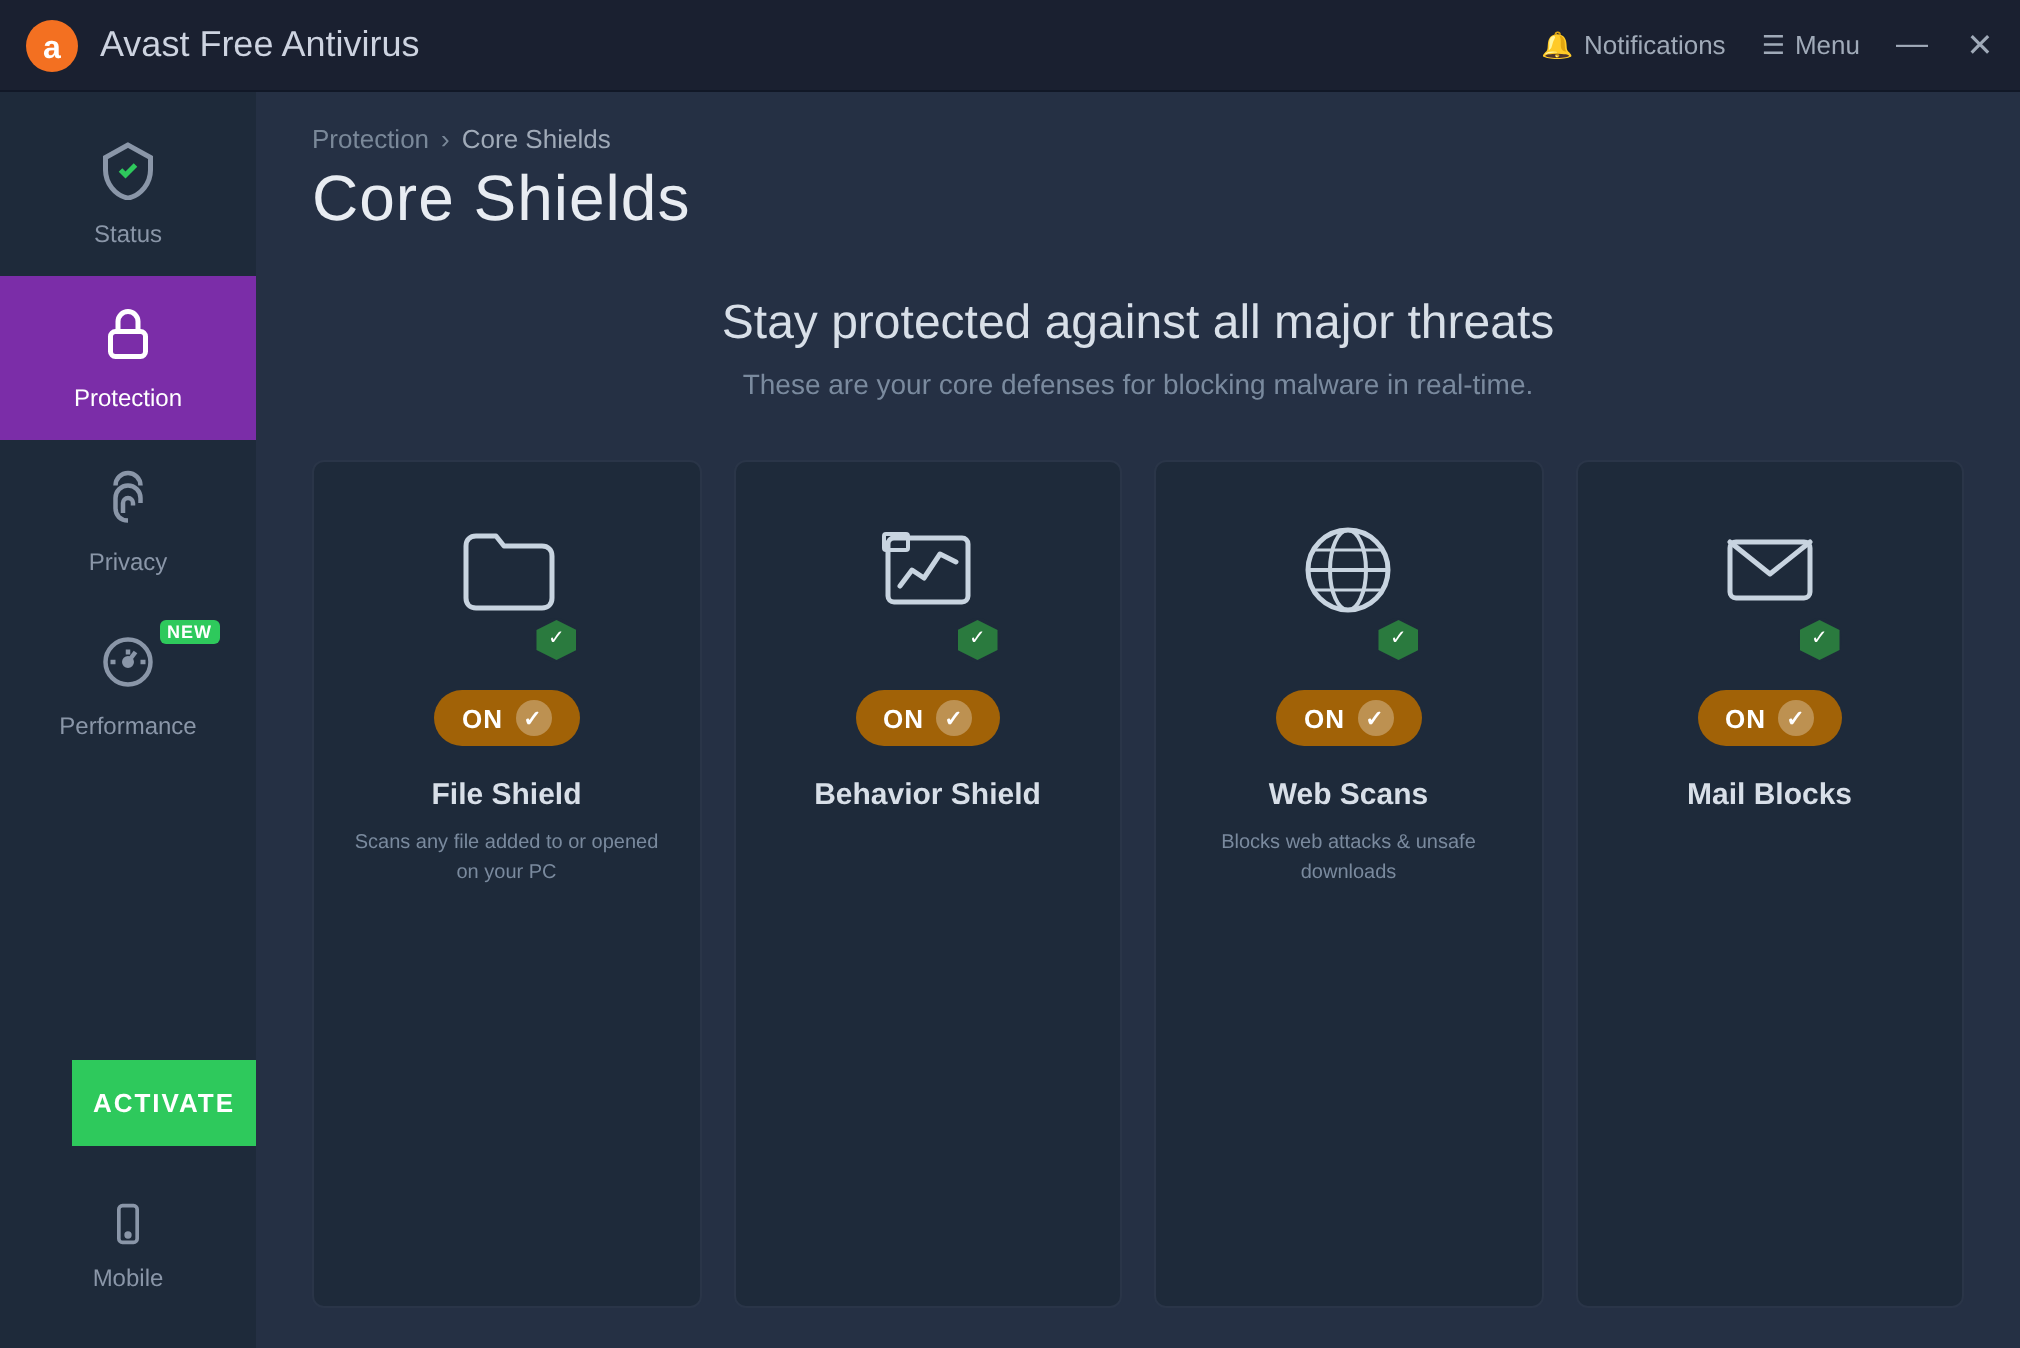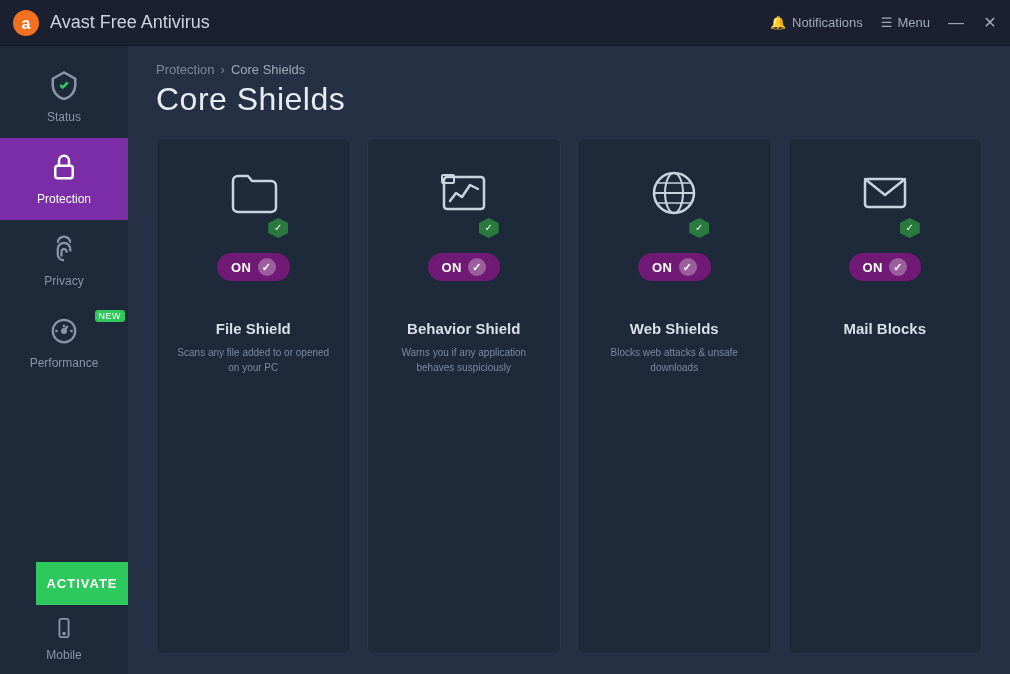--- a/index.html
+++ b/index.html
@@ -105,38 +105,38 @@
       padding: 14px 8px;
       cursor: pointer;
       letter-spacing: 1px;
       margin-left: 36px;
     }
     .mobile-item {
       display: flex;
       flex-direction: column;
       align-items: center;
       justify-content: center;
-      padding: 12px 8px;
+      padding: 28px 8px;
       cursor: pointer;
       color: #8a96a8;
       font-size: 12px;
       gap: 6px;
     }
 
     
     .new-badge {
       background: #2ec95c;
       color: #fff;
       font-size: 9px;
-      font-weight: 400;
+      font-weight: 700;
       padding: 1px 4px;
       border-radius: 3px;
       position: absolute;
       top: 8px;
-      right: 3px;
+      right: 18px;
       letter-spacing: 0.5px;
     }
 
     
     .content {
       flex: 1;
       background: #253044;
       display: flex;
       flex-direction: column;
       overflow: hidden;
@@ -223,21 +223,21 @@
       height: 22px;
       background: #1e2a3a;
       border-radius: 50%;
       display: flex;
       align-items: center;
       justify-content: center;
     }
 
     
     .on-toggle {
-      background: #701a75;
+      background: #a16207;
       color: #fff;
       font-size: 13px;
       font-weight: 700;
       padding: 5px 14px;
       border-radius: 20px;
       display: flex;
       align-items: center;
       gap: 6px;
       margin-bottom: 16px;
       letter-spacing: 0.5px;
@@ -252,21 +252,20 @@
       justify-content: center;
       font-size: 11px;
     }
 
     .shield-name {
       font-size: 15px;
       font-weight: 700;
       color: #d8dfe8;
       margin-bottom: 8px;
       text-align: left;
-      margin-top: 23px;
     }
     .shield-desc {
       font-size: 10px;
       color: #7a8a9e;
       text-align: center;
       line-height: 1.5;
     }
 
     
     .svg-icon svg {
@@ -380,20 +379,24 @@
   <div class="content">
 
     <div class="breadcrumb">
       <span>Protection</span>
       <span class="breadcrumb-sep">›</span>
       <span class="breadcrumb-current">Core Shields</span>
     </div>
 
     <div class="page-title">Core Shields</div>
 
+    <div class="hero-section">
+      <div class="hero-title">Stay protected against all major threats</div>
+      <div class="hero-subtitle">These are your core defenses for blocking malware in real-time.</div>
+    </div>
 
     <div class="shields-grid">
 
       <div class="shield-card">
         <div class="shield-icon-wrap">
           <div class="shield-main-icon svg-icon">
             <svg viewBox="0 0 52 52">
               <path d="M6 14 C6 11 8 9 11 9 L21 9 L25 14 L44 14 C47 14 49 16 49 19 L49 40 C49 43 47 45 44 45 L11 45 C8 45 6 43 6 40 Z" stroke="#c8d4e0" stroke-width="2.5" fill="none"></path>
             </svg>
           </div>
@@ -424,21 +427,20 @@
             <div style="width:20px;height:20px;background:#2a7a3e;border-radius:4px;display:flex;align-items:center;justify-content:center;clip-path:polygon(50% 0%,100% 25%,100% 75%,50% 100%,0% 75%,0% 25%);">
               <span style="color:#fff;font-size:10px;line-height:1;">✓</span>
             </div>
           </div>
         </div>
         <div class="on-toggle">
           <span>ON</span>
           <div class="on-check">✓</div>
         </div>
         <div class="shield-name">Behavior Shield</div>
-        <div class="shield-desc">Warns you if any application behaves suspiciously</div>
       </div>
 
       <div class="shield-card">
         <div class="shield-icon-wrap">
           <div class="shield-main-icon svg-icon">
             <svg viewBox="0 0 52 52">
               <circle cx="26" cy="26" r="20" stroke="#c8d4e0" stroke-width="2.5" fill="none"></circle>
               <ellipse cx="26" cy="26" rx="9" ry="20" stroke="#c8d4e0" stroke-width="2" fill="none"></ellipse>
               <line x1="6" y1="26" x2="46" y2="26" stroke="#c8d4e0" stroke-width="2"></line>
               <line x1="10" y1="16" x2="42" y2="16" stroke="#c8d4e0" stroke-width="1.5"></line>
@@ -448,21 +450,21 @@
           <div class="shield-check-badge">
             <div style="width:20px;height:20px;background:#2a7a3e;border-radius:4px;display:flex;align-items:center;justify-content:center;clip-path:polygon(50% 0%,100% 25%,100% 75%,50% 100%,0% 75%,0% 25%);">
               <span style="color:#fff;font-size:10px;line-height:1;">✓</span>
             </div>
           </div>
         </div>
         <div class="on-toggle">
           <span>ON</span>
           <div class="on-check">✓</div>
         </div>
-        <div class="shield-name">Web Shields</div>
+        <div class="shield-name">Web Scans</div>
         <div class="shield-desc">Blocks web attacks &amp; unsafe downloads</div>
       </div>
 
       <div class="shield-card">
         <div class="shield-icon-wrap">
           <div class="shield-main-icon svg-icon">
             <svg viewBox="0 0 52 52">
               <rect x="6" y="12" width="40" height="28" rx="3" stroke="#c8d4e0" stroke-width="2.5" fill="none"></rect>
               <polyline points="6,12 26,28 46,12" stroke="#c8d4e0" stroke-width="2.5" fill="none"></polyline>
             </svg>

